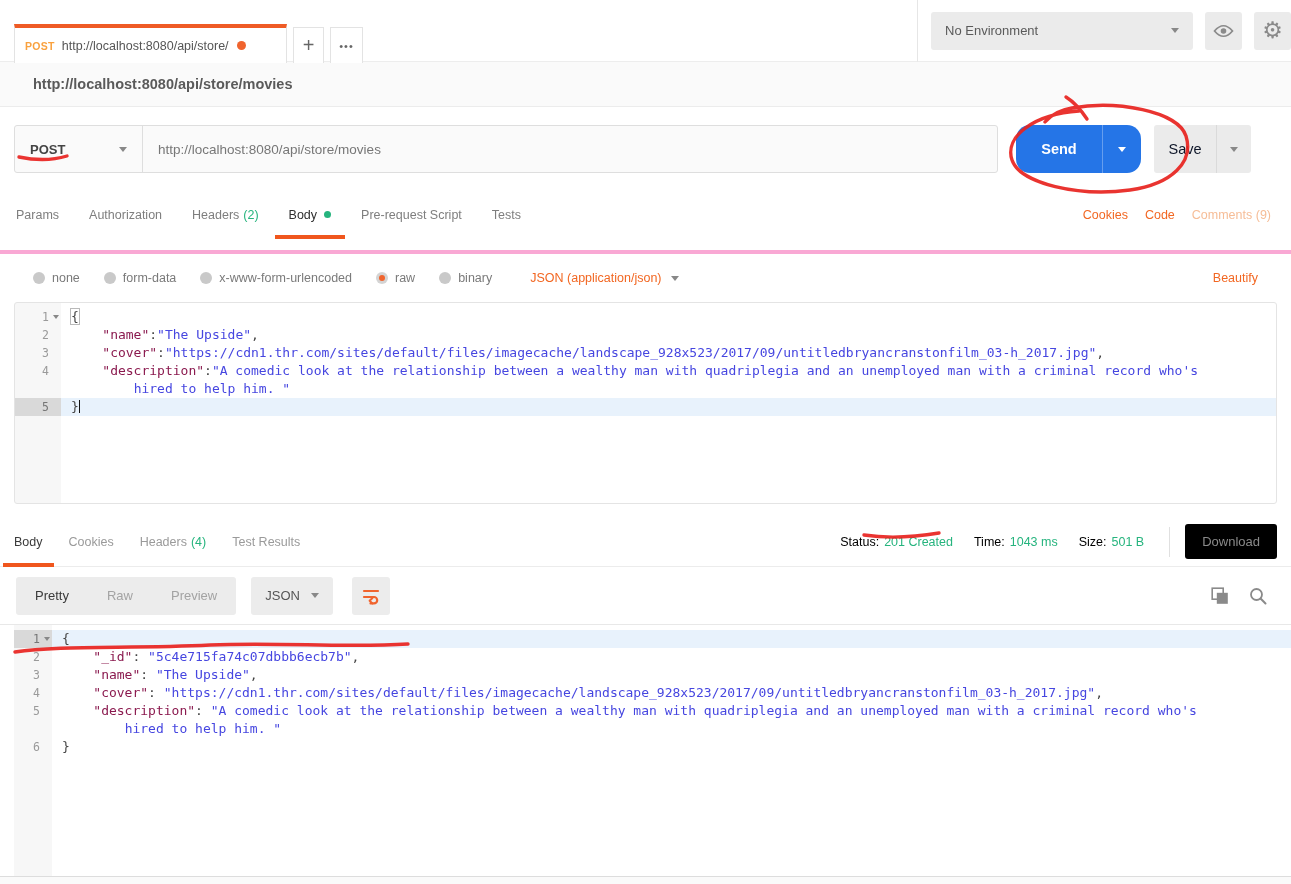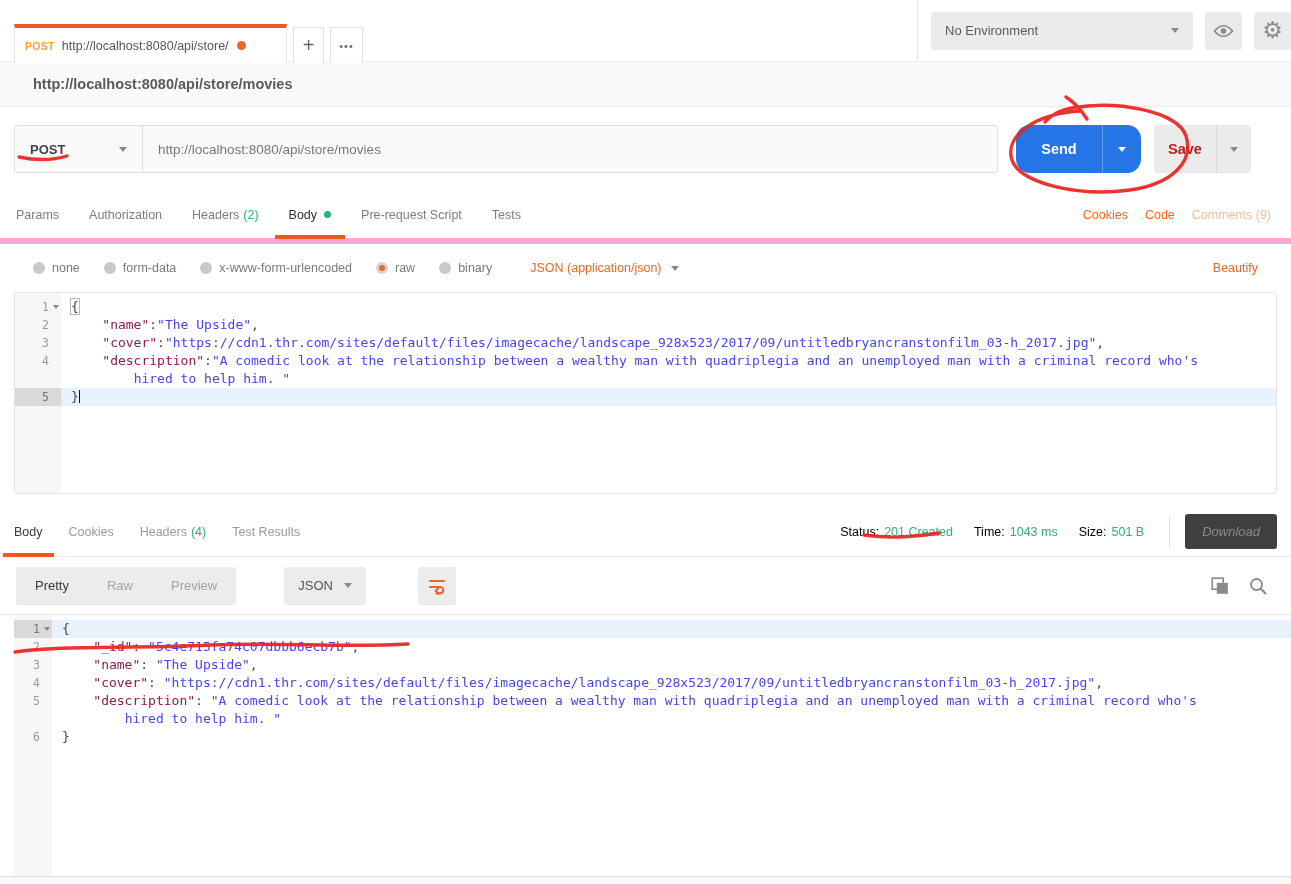--- a/index.html
+++ b/index.html
@@ -44,24 +44,24 @@
     border:1px solid #dedede;border-radius:3px;flex:none;}
   .method-box{width:128px;box-sizing:border-box;display:flex;align-items:center;padding:0 15px;border-right:1px solid #dedede;}
   .method-box .label{color:#444;font-weight:bold;font-size:13px;}
   .method-box .caret{margin-left:auto;}
   .url-input{flex:1;display:flex;align-items:center;padding:0 15px;color:#777;font-size:13.5px;white-space:nowrap;overflow:hidden;}
   .send-group{display:flex;height:48px;margin-left:18px;border-radius:14px;overflow:hidden;flex:none;}
   .send-main{width:86px;background:#2575e7;color:#fff;font-weight:bold;font-size:14.5px;display:flex;align-items:center;justify-content:center;}
   .send-caret{width:38px;background:#2575e7;border-left:1px solid rgba(255,255,255,.3);display:flex;align-items:center;justify-content:center;}
   .send-caret .caret{border-top-color:#fff;}
   .save-group{display:flex;height:48px;margin-left:13px;border-radius:3px;overflow:hidden;flex:none;}
-  .save-main{width:62px;background:#ebebeb;color:#b91c1c;font-weight:bold;font-size:14.5px;display:flex;align-items:center;justify-content:center;}
+  .save-main{width:62px;background:#ebebeb;color:#0f172a;font-weight:normal;font-size:14.5px;display:flex;align-items:center;justify-content:center;}
   .save-caret{width:34px;background:#ebebeb;border-left:1px solid #dadada;display:flex;align-items:center;justify-content:center;}
   
-  .req-tabs{height:47px;border-bottom:6px solid #f9a8d4;display:flex;align-items:stretch;padding:0 20px 0 16px;
+  .req-tabs{height:47px;border-bottom:4px solid #f9a8d4;display:flex;align-items:stretch;padding:0 20px 12px 16px;
     font-size:12.5px;color:#7e7e7e;justify-content:center;}
   .rtab{display:flex;align-items:center;position:relative;margin-right:30px;}
   .rtab .count{color:#26b47e;margin-left:4px;}
   .rtab.active{color:#2e2e2e;}
   .tab-underline{position:absolute;left:-14px;right:-14px;bottom:-1px;height:4px;background:#f0561d;}
   .green-dot{width:7px;height:7px;border-radius:50%;background:#26b47e;margin-left:7px;}
   .rtab-links{margin-left:auto;display:flex;align-items:center;gap:17px;}
   .olink{color:#f26722;}
   .olink.faded{color:#f6bd97;}
   
@@ -96,22 +96,22 @@
   .resp-tabs{height:49px;border-bottom:1px solid #ececec;display:flex;align-items:stretch;
     padding:0 14px;font-size:12.5px;color:#9a9a9a;}
   .resp-tabs .rtab{margin-right:26px;}
   .resp-tabs .rtab.active{color:#3a3a3a;}
   .resp-tabs .tab-underline{left:-11px;right:-11px;}
   .status-block{margin-left:auto;display:flex;align-items:center;font-size:12.5px;gap:5px;}
   .status-item{display:flex;gap:5px;margin-left:16px;}
   .status-item .lab{color:#000000;}
   .status-item .val{color:#26b47e;}
   .vdiv{width:1px;height:30px;background:#e0e0e0;margin:0 10px 0 20px;}
-  .download-btn{background:#404040;border-radius:3px;padding:10px 17px;color:#8a8a8a;font-size:13px;font-style:italic;}
-  .pretty-row{height:57px;display:flex;align-items:center;padding:0 16px;gap:33px;}
+  .download-btn{background:#000000;border-radius:3px;padding:10px 17px;color:#8a8a8a;font-size:13px;}
+  .pretty-row{height:57px;display:flex;align-items:center;padding:0 16px;}
   .seg{display:flex;background:#ececec;border-radius:3px;height:38px;overflow:hidden;}
   .seg-item{display:flex;align-items:center;padding:0 19px;color:#a3a3a3;font-size:13px;}
   .seg-item.active{color:#3a3a3a;}
   .fmt{margin-left:15px;height:38px;background:#ececec;border-radius:3px;display:flex;align-items:center;
     padding:0 14px;color:#555;font-size:13px;gap:11px;}
   .wrapbtn{margin-left:19px;width:38px;height:38px;background:#ececec;border-radius:3px;
     display:flex;align-items:center;justify-content:center;}
   .right-icons{margin-left:auto;display:flex;align-items:center;gap:20px;padding-right:8px;}
   .resp-editor{
     height:271px;box-sizing:border-box;border-top:1px solid #e8e8e8;padding-top:5px;

